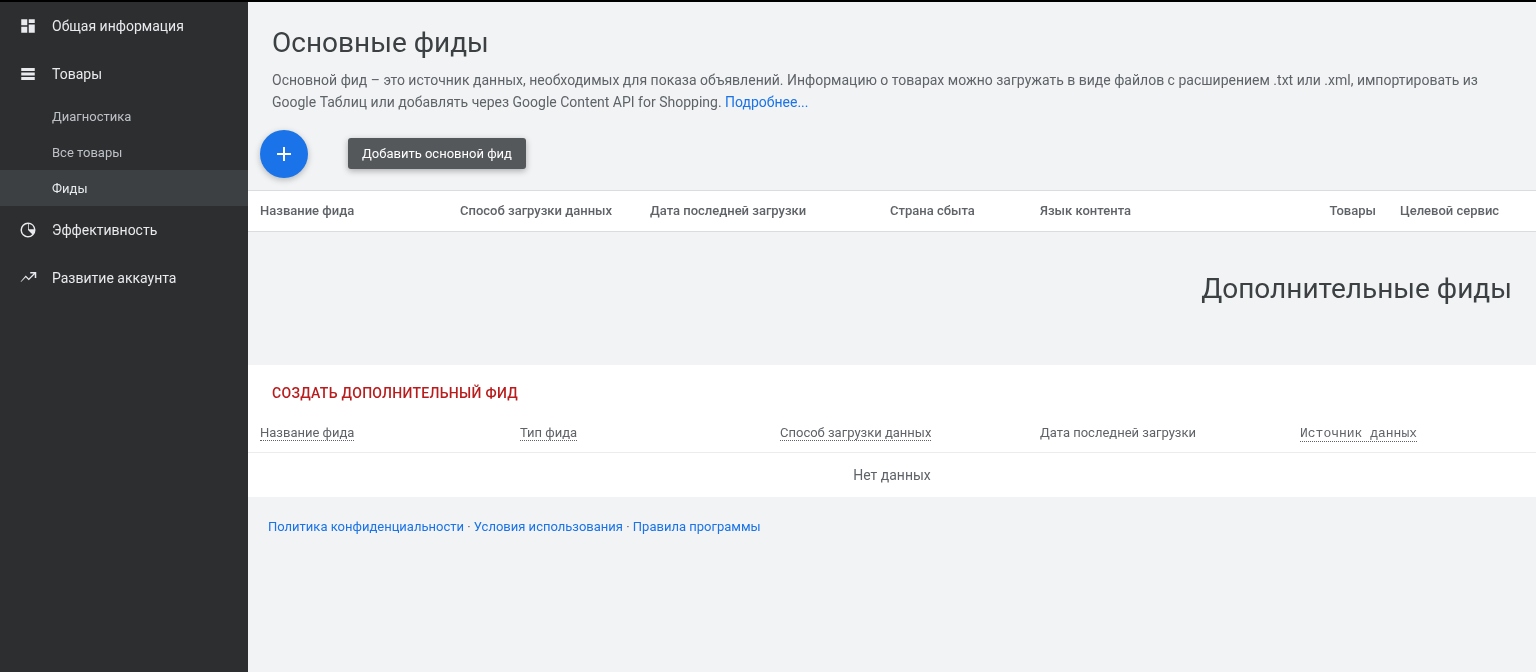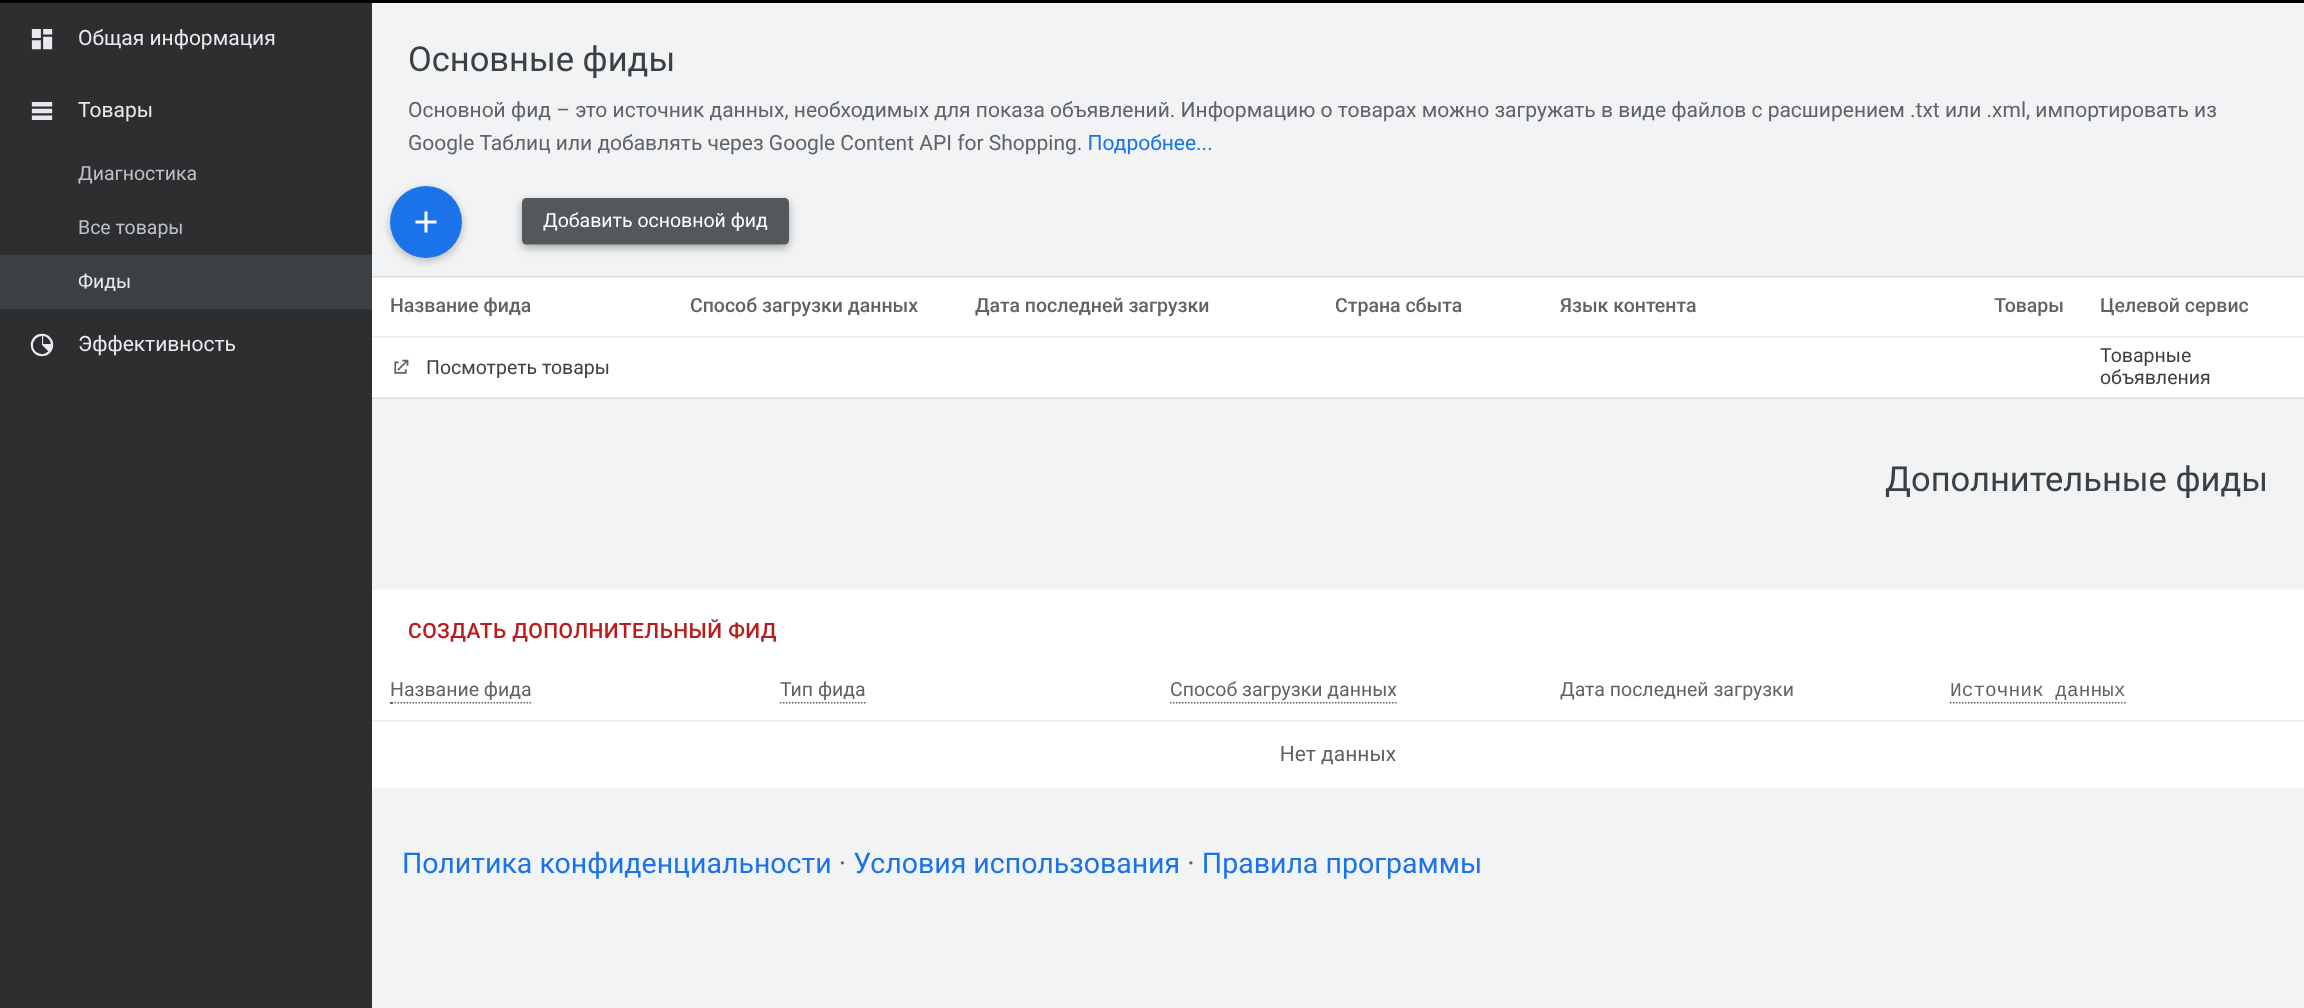--- a/index.html
+++ b/index.html
@@ -11,21 +11,21 @@
   .nav-item .icon { width: 20px; height: 20px; margin-right: 14px; display: flex; align-items: center; justify-content: center; flex-shrink: 0; }
   .nav-sub { display: flex; align-items: center; height: 36px; padding-left: 52px; cursor: pointer; color: #bdc1c6; font-size: 13px; }
   .nav-sub.active { background: #3c4043; color: #e8eaed; }
   .nav-item svg, .nav-sub svg { fill: #e8eaed; }
 
   
   .main { flex: 1; height: 100%; overflow-y: auto; background: #f1f3f4; }
 
   
   .section-header { padding: 24px 24px 20px 24px; }
-  .section-title { font-size: 23px; font-weight: 400; color: #3c4043; margin-bottom: 10px; }
+  .section-title { font-size: 28px; font-weight: 400; color: #3c4043; margin-bottom: 10px; }
   .section-desc { font-size: 14px; color: #5f6368; line-height: 1.6; }
   .section-desc a { color: #1a73e8; text-decoration: none; cursor: pointer; }
 
   
   .fab-row { display: flex; align-items: center; padding: 0 0 12px 12px; margin-top: -4px; gap: 28px; }
   .fab { width: 48px; height: 48px; border-radius: 50%; background: #1a73e8; display: flex; align-items: center; justify-content: center; cursor: pointer; box-shadow: 0 2px 6px rgba(0,0,0,0.25); }
   .fab svg { fill: #fff; }
   .tooltip { margin-left: 12px; background: #55585b; color: #fff; font-size: 13px; padding: 8px 14px; border-radius: 3px; box-shadow: 0 2px 6px rgba(0,0,0,0.3); }
 
   
@@ -39,21 +39,21 @@
   .chev { display: inline-flex; vertical-align: middle; margin-right: 10px; }
   .icon-inline { display: inline-flex; vertical-align: middle; margin-right: 10px; }
 
   
   .sup-wrap { background: #fff; margin-top: 30px; }
   .create-link { color: #b91c1c; font-size: 14px; font-weight: 500; letter-spacing: 0.3px; padding: 20px 24px 12px 24px; display: inline-block; cursor: pointer; }
   .sup-table th { font-size: 13px; color: #5f6368; font-weight: 400; }
   .no-data { text-align: center; color: #5f6368; font-size: 14px; padding: 14px 0; border-top: 1px solid #ececec; }
 
   
-  .footer { padding: 39px 20px 18px 20px; font-size: 19px; color: #5f6368; }
+  .footer { padding: 22px 20px 18px 20px; font-size: 13px; color: #5f6368; }
   .footer a { color: #1a73e8; text-decoration: none; cursor: pointer; }
 </style>
 </head>
 <body>
 
 <div class="sidebar">
   <div class="nav-item">
     <span class="icon">
       <svg width="18" height="18" viewBox="0 0 24 24">
           <path d="M3 3h8v8H3zM13 3h8v5h-8zM13 10h8v11h-8zM3 13h8v8H3z"></path>
@@ -82,20 +82,28 @@
 
   <div class="nav-item">
     <span class="icon">
       <svg width="18" height="18" viewBox="0 0 24 24">
           <path d="M12 2a10 10 0 100 20 10 10 0 000-20zm1 2.06A8 8 0 0119.94 11H13zM4 12a8 8 0 018-8v8l5.66 5.66A8 8 0 014 12z"></path>
         </svg>
     </span>
     <span>Эффективность</span>
   </div>
 
+  <div class="nav-item">
+    <span class="icon">
+      <svg width="18" height="18" viewBox="0 0 24 24">
+          <path d="M3 17l6-6 4 4 8-8v5h2V4h-8v2h4.59L13 12.59l-4-4L2 17z"></path>
+        </svg>
+    </span>
+    <span>Развитие аккаунта</span>
+  </div>
 </div>
 
 <div class="main">
 
   <div class="section-header">
     <div class="section-title">Основные фиды</div>
     <div class="section-desc">
       <span>Основной фид – это источник данных, необходимых для показа объявлений. Информацию о товарах можно загружать в виде файлов с расширением .txt или .xml, импортировать из Google Таблиц или добавлять через Google Content API for Shopping. </span><a class="link">Подробнее...</a>
     </div>
   </div>
@@ -125,34 +133,20 @@
           <th>Название фида</th>
           <th>Способ загрузки данных</th>
           <th>Дата последней загрузки</th>
           <th>Страна сбыта</th>
           <th>Язык контента</th>
           <th class="right">Товары</th>
           <th>Целевой сервис</th>
         </tr>
       </thead>
       <tbody>
-        <tr>
-          <td colspan="2">
-            <span class="icon-inline">
-              <svg width="14" height="14" viewBox="0 0 24 24" fill="#5f6368">
-                  <path d="M14 3h7v7h-2V6.41l-9.29 9.3-1.42-1.42L17.59 5H14zM5 5h5v2H7v10h10v-3h2v5H5z"></path>
-                </svg>
-            </span><span>Посмотреть товары</span>
-          </td>
-          <td></td>
-            <td></td>
-            <td></td>
-            <td></td>
-          <td>Товарные объявления</td>
-        </tr>
       </tbody>
     </table>
   </div>
 
   <div class="section-header" style="padding-top:40px;text-align:right;">
     <div class="section-title">Дополнительные фиды</div>
   </div>
 
   <div class="sup-wrap">
     <div class="create-link">СОЗДАТЬ ДОПОЛНИТЕЛЬНЫЙ ФИД</div>

